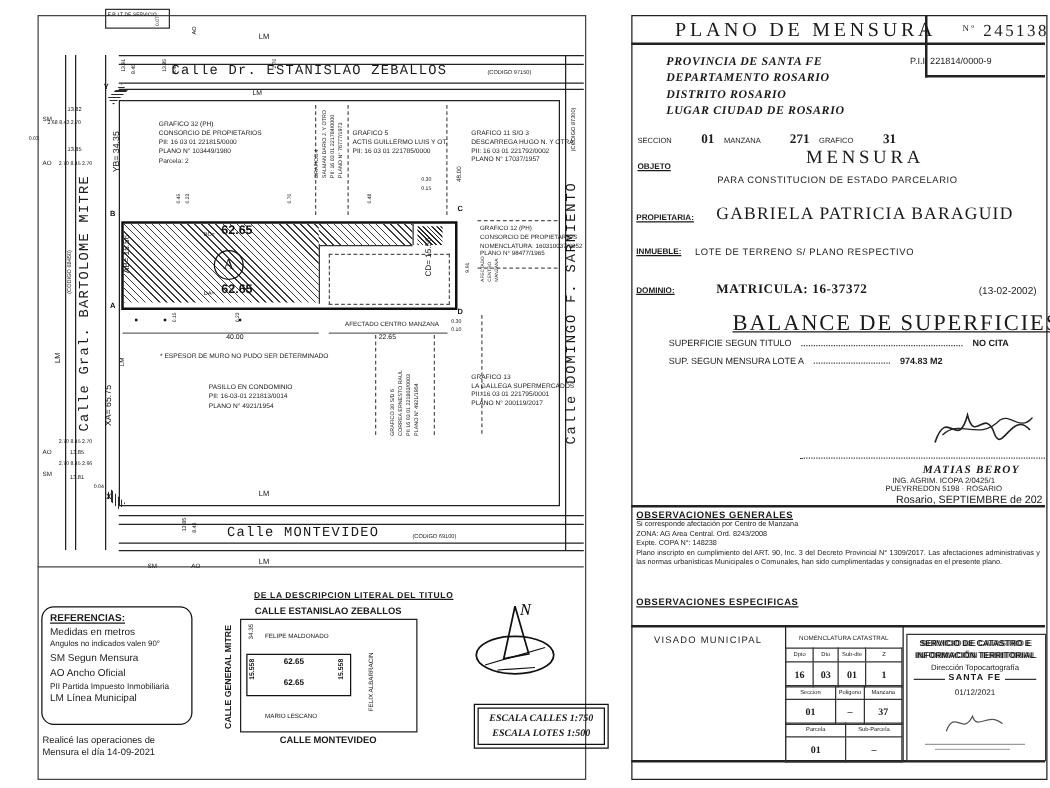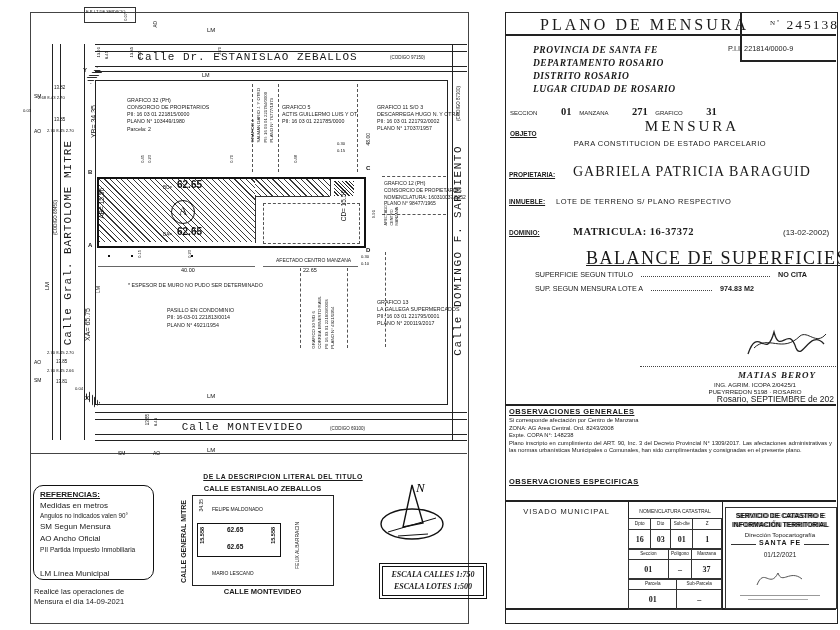--- a/index.html
+++ b/index.html
@@ -160,21 +160,21 @@
     <div>ESCALA  LOTES 1:500</div>
   </div>
 
   <div class="abs" style="left:33px;top:485px;width:121px;height:95px;border:1.2px solid #111;border-radius:10px;padding:4px 6px;box-sizing:border-box;">
     <div class="b u nw" style="font-size:8px;">REFERENCIAS:</div>
     <div class="nw" style="font-size:8px;margin-top:2px;">Medidas en metros</div>
     <div class="nw" style="font-size:6.3px;margin-top:2px;">Angulos no indicados valen 90°</div>
     <div class="nw" style="font-size:8px;margin-top:3px;">SM Segun Mensura</div>
     <div class="nw" style="font-size:8px;margin-top:3px;">AO Ancho Oficial</div>
     <div class="nw" style="font-size:6.6px;margin-top:3px;">PII Partida Impuesto Inmobiliaria</div>
-    <div class="nw" style="font-size:8px;margin-top:16px;">LM Línea Municipal</div>
+    <div class="nw" style="font-size:8px;margin-top:1px;">LM Línea Municipal</div>
   </div>
   <div class="abs pre" style="left:34px;top:587px;font-size:7.5px;line-height:1.35;">Realicé las operaciones de
 Mensura el  día  14-09-2021</div>
 
   <div id="map-labels">
       <span class="abs dim" style="left: 207px; top: 27px; font-size: 6px;">LM</span>
       <span class="abs dim" style="left: 202px; top: 73px; font-size: 5.5px;">LM</span>
       <span class="abs dim" style="left: 207px; top: 393px; font-size: 6px;">LM</span>
       <span class="abs dim" style="left: 207px; top: 447px; font-size: 6px;">LM</span>
       <span class="abs dim vtext" style="left: 44px; top: 282px; font-size: 6px;">LM</span>

